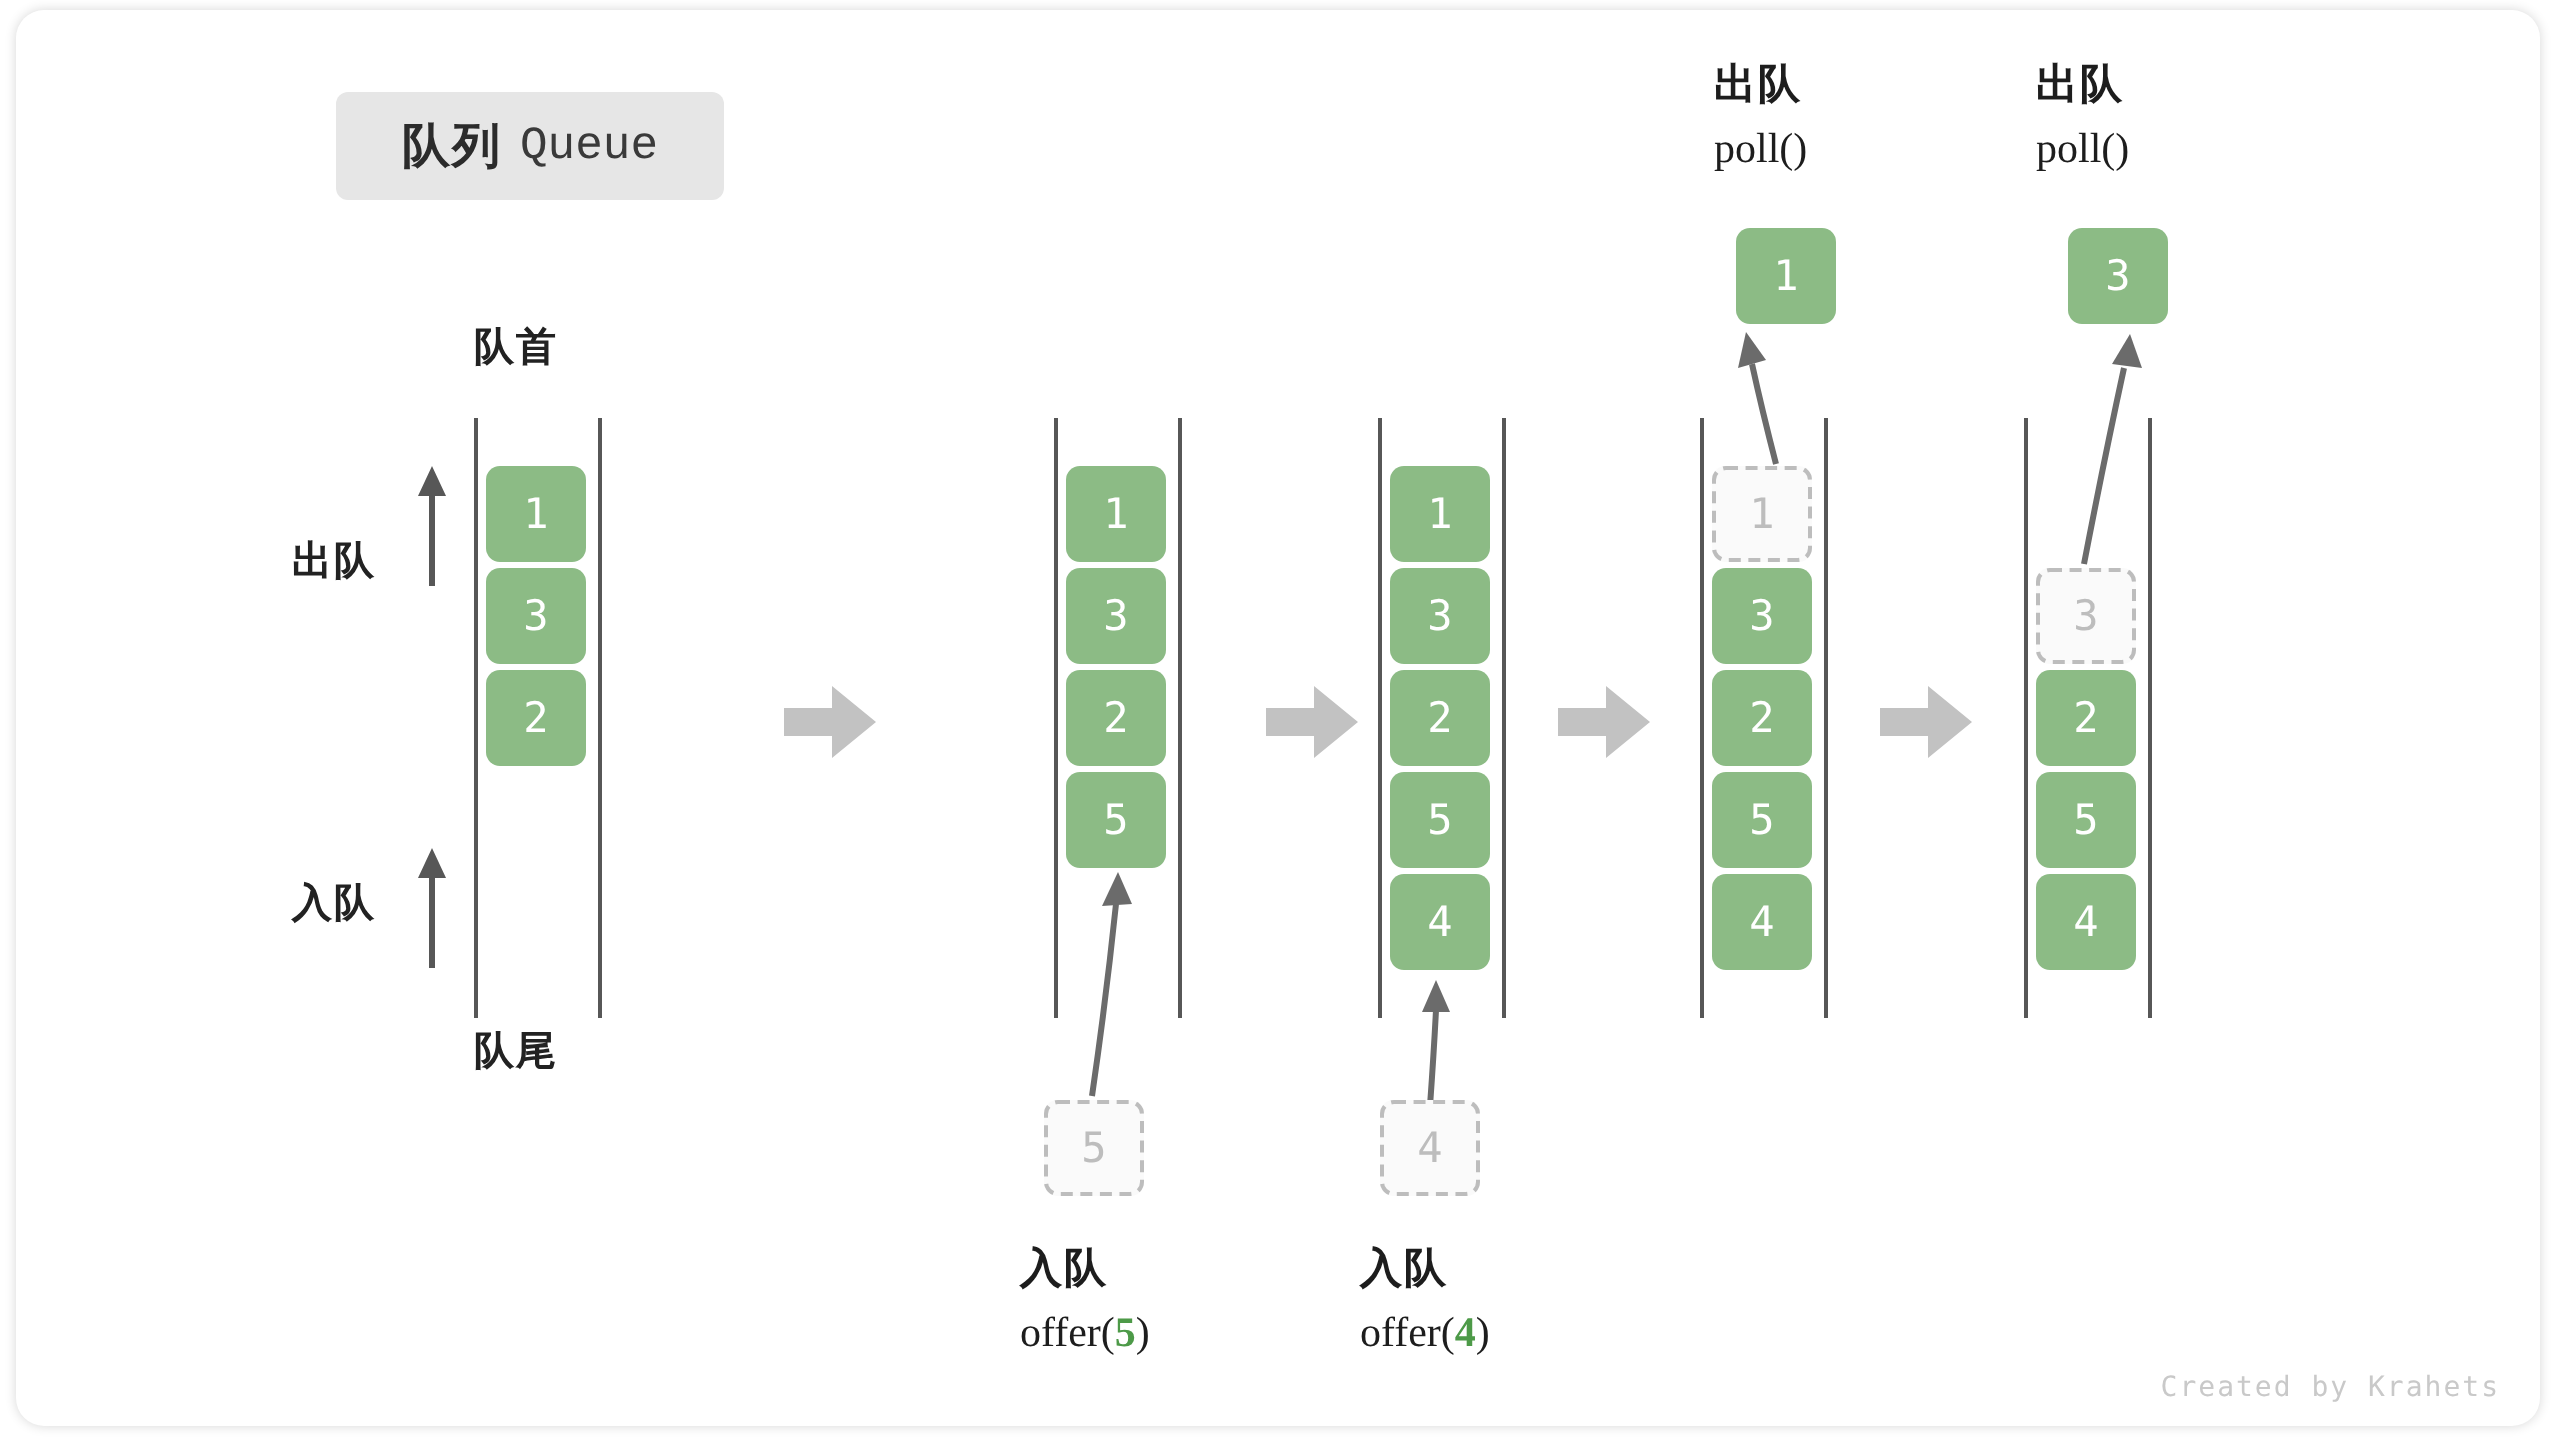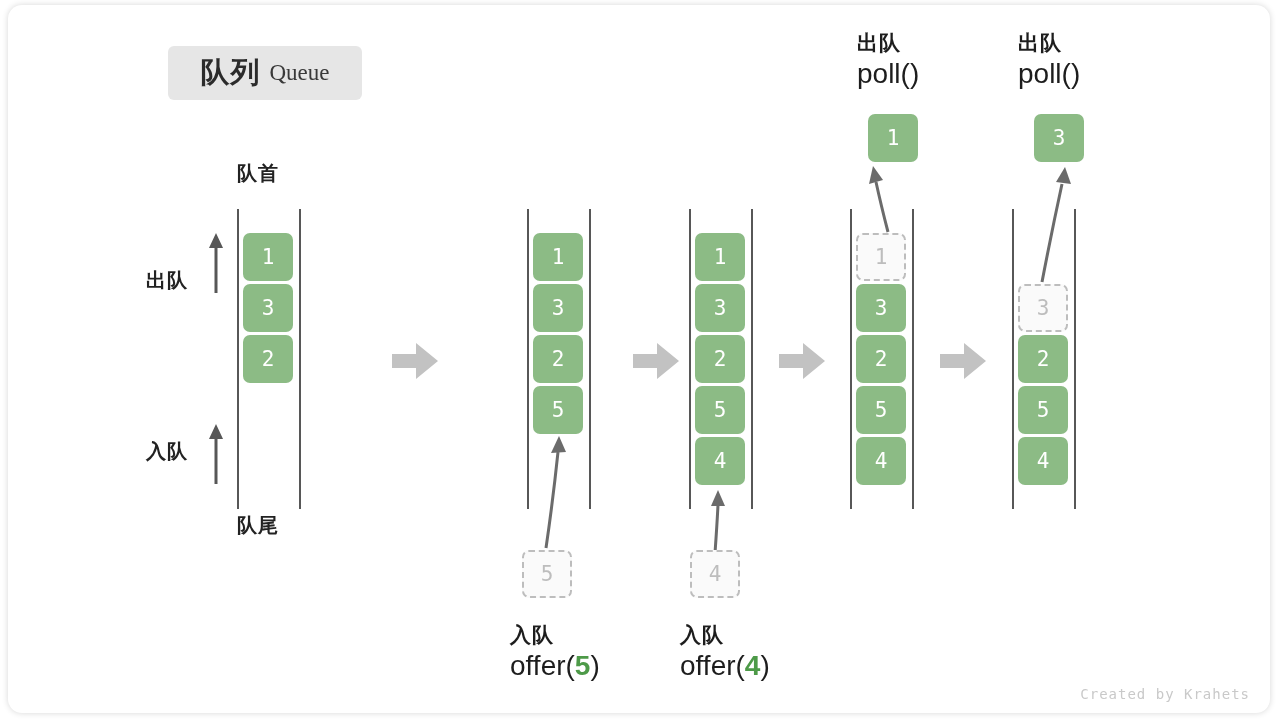--- a/index.html
+++ b/index.html
@@ -39,26 +39,26 @@
     height: 54px;
     background: #e6e6e6;
     border-radius: 6px;
     display: flex;
     align-items: center;
     justify-content: center;
   }
   .title-cn {
     font-family: "Liberation Sans", "DejaVu Sans", sans-serif;
     font-weight: bold;
-    font-size: 29px;
+    font-size: 24px;
     color: #2b2b2b;
     letter-spacing: 1px;
   }
   .title-en {
-    font-family: Liberation Serif, serif;
+    font-family: Liberation Mono, monospace;
     font-size: 23px;
     color: #3a3a3a;
     margin-left: 9px;
   }
 
   
   .rail-label {
     position: absolute;
     font-family: Liberation Mono, monospace;
     font-weight: bold;
@@ -149,22 +149,22 @@
     display: block;
     font-family: "Liberation Sans", "DejaVu Sans", sans-serif;
     font-weight: bold;
     font-size: 21px;
     color: #1d1d1d;
     letter-spacing: 1px;
     line-height: 30px;
   }
   .op-code {
     display: block;
-    font-family: Liberation Sans, sans-serif;
-    font-size: 28px;
+    font-family: Liberation Serif, serif;
+    font-size: 21px;
     color: #1d1d1d;
     line-height: 32px;
   }
   .op-code .arg { color: #4d9a48; font-weight: bold; }
 
   .floating-cell {
     position: absolute;
     width: 50px;
     height: 48px;
     border-radius: 7px;

